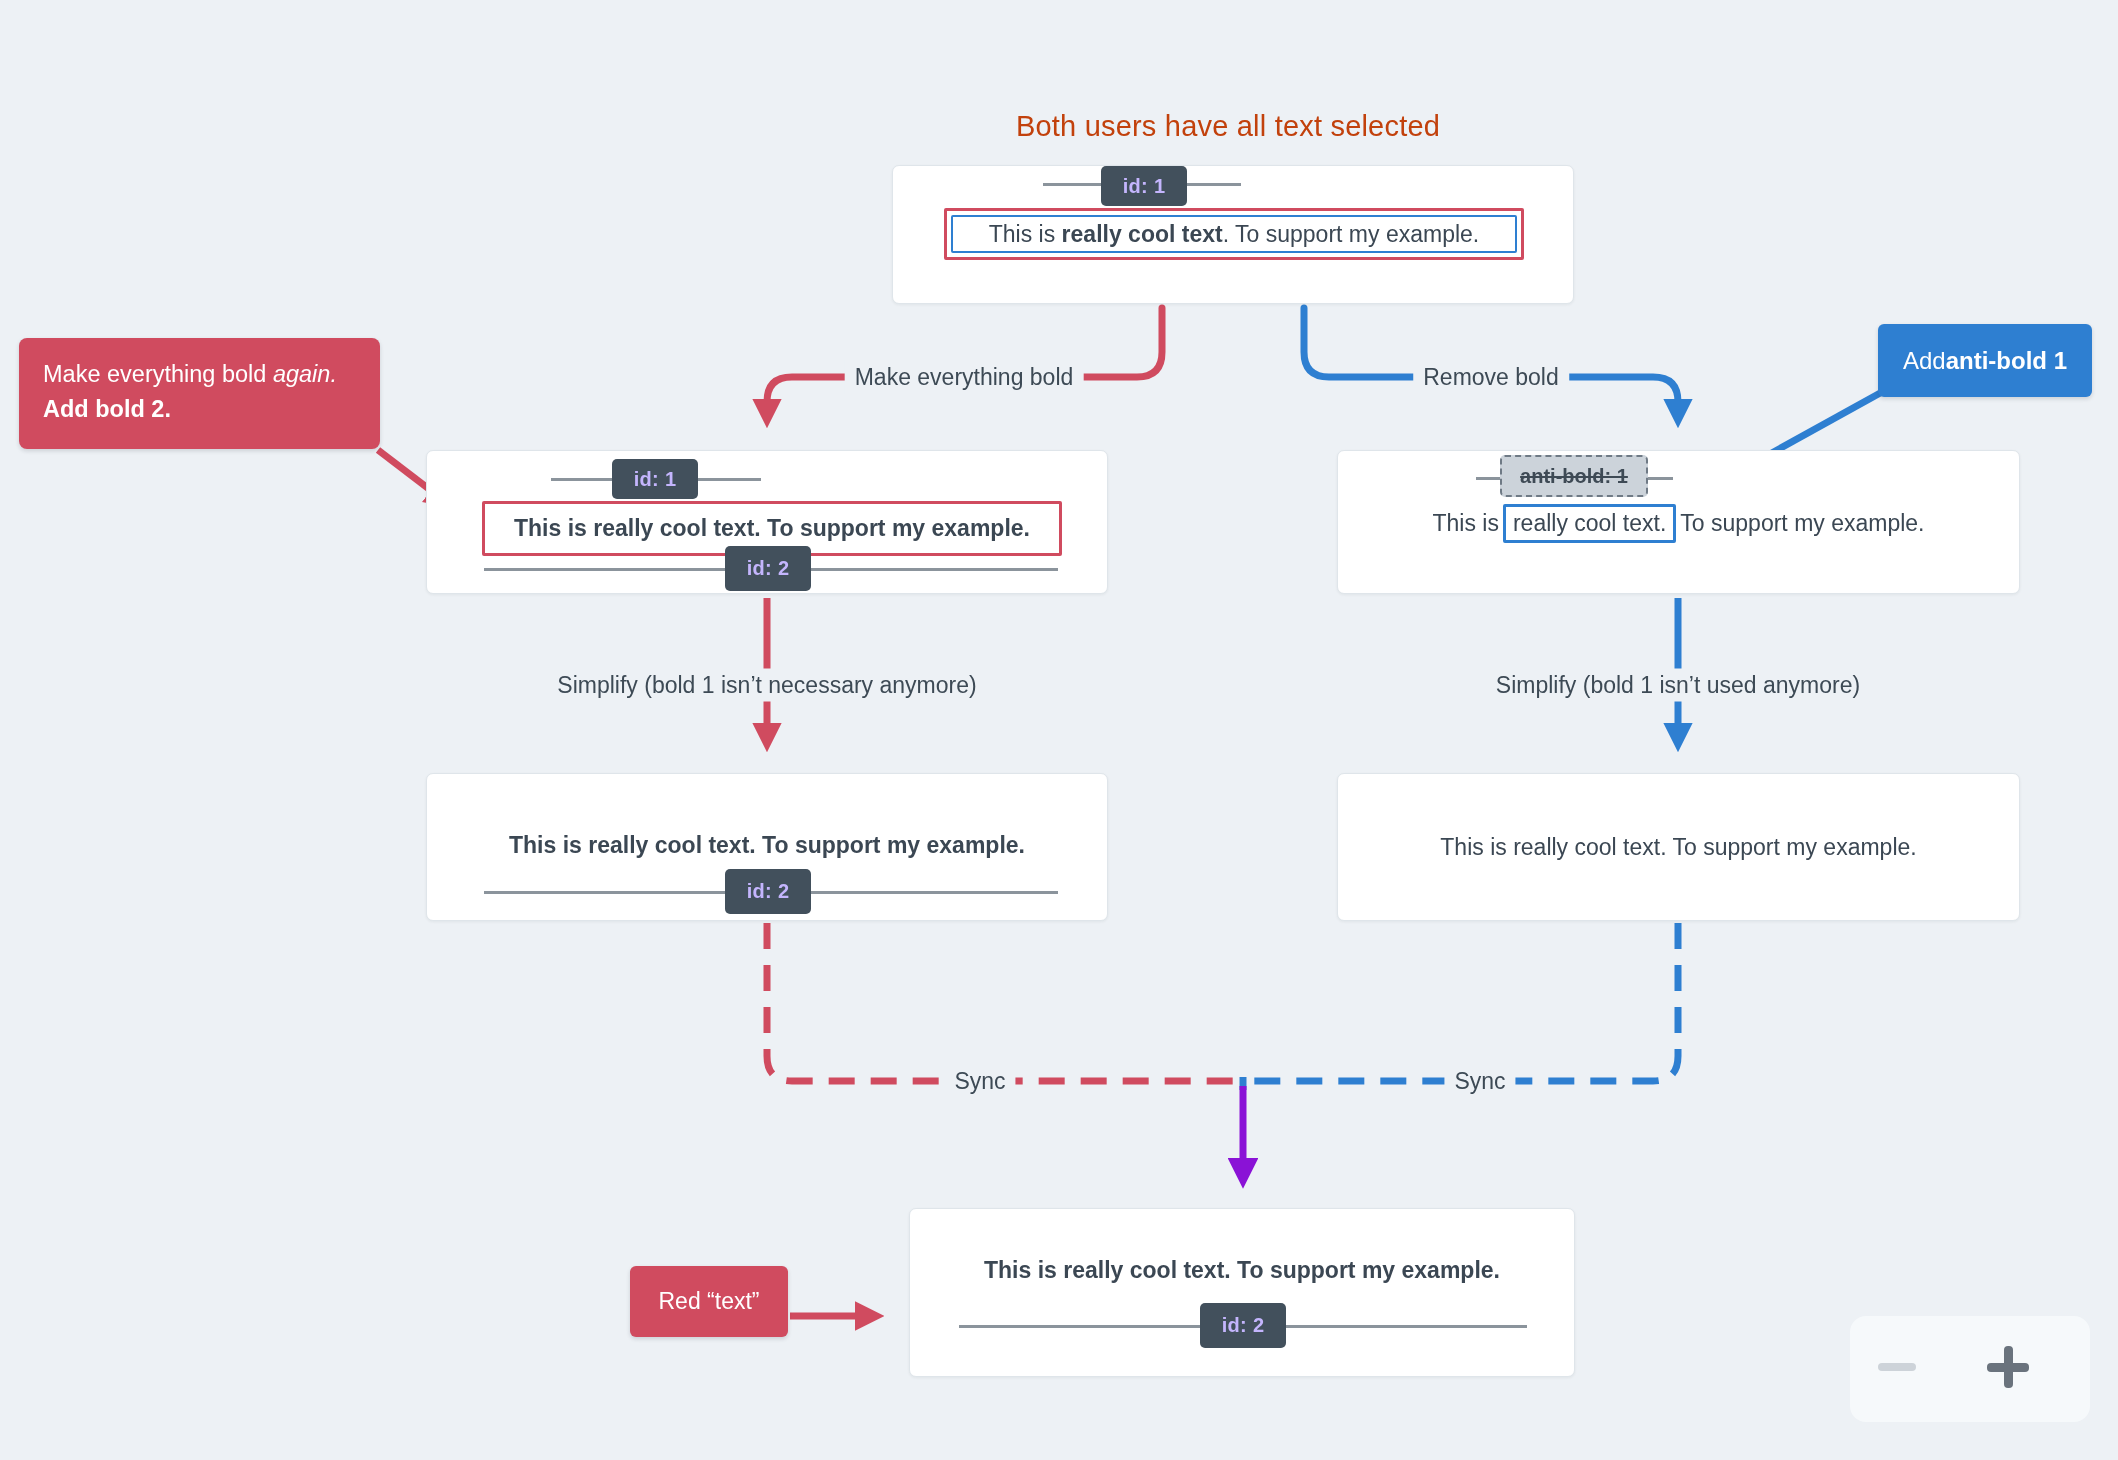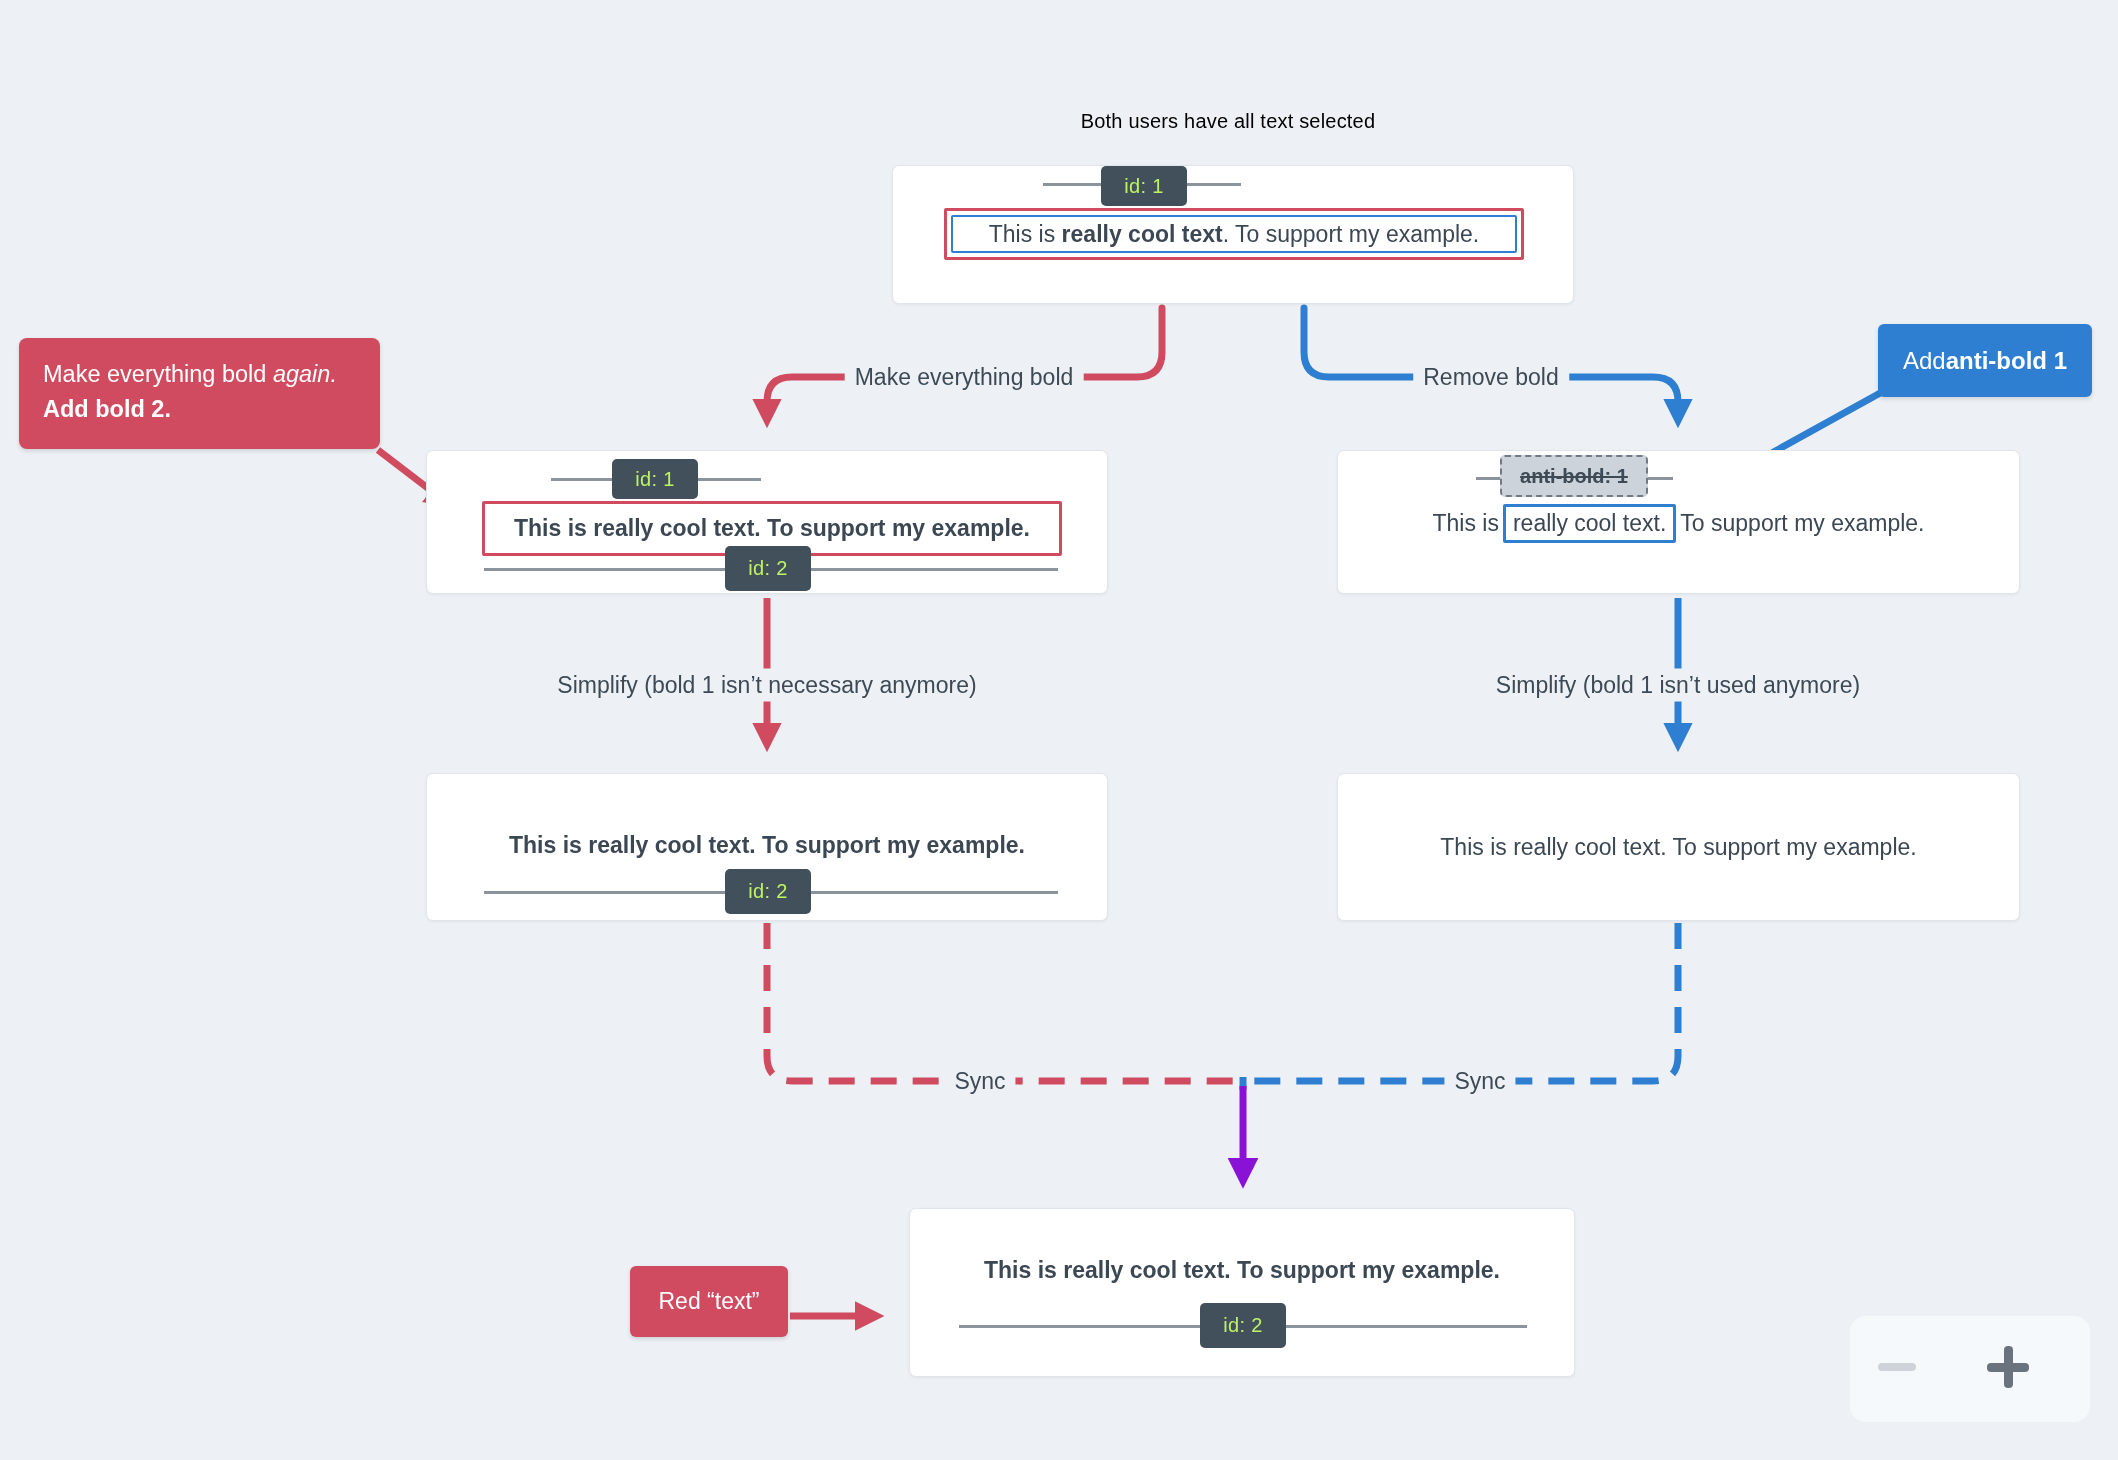--- a/index.html
+++ b/index.html
@@ -18,27 +18,27 @@
   svg.edges{position:absolute;left:0;top:0;pointer-events:none;}
   .stroke-red{stroke:var(--color-red);}
   .stroke-blue{stroke:var(--color-blue);}
   .stroke-purple{stroke:var(--color-purple);}
   .edge{fill:none;stroke-width:7;stroke-linecap:butt;}
   .edge.round{stroke-linecap:round;}
   .dashed{stroke-dasharray:26 16;}
   .mk-red{fill:var(--color-red);} .mk-blue{fill:var(--color-blue);} .mk-purple{fill:var(--color-purple);}
 
   .title{position:absolute;left:928px;top:110px;width:600px;text-align:center;
-         font-size:20px;color:#000000;letter-spacing:.2px;}
+         font-size:29px;color:#c2410c;letter-spacing:.2px;}
 
   .card{position:absolute;background:#fff;border:1.5px solid #dfe5ea;border-radius:7px;
         box-shadow:0 1px 3px rgba(20,30,40,.06);}
   .hline{position:absolute;height:2.5px;background:var(--color-line);}
-  .tag{position:absolute;background:var(--color-slate_tag);color:#bef264;border-radius:5px;
-       font-size:20px;font-weight:400;display:flex;align-items:center;justify-content:center;
+  .tag{position:absolute;background:var(--color-slate_tag);color:#c4b5fd;border-radius:5px;
+       font-size:20px;font-weight:700;display:flex;align-items:center;justify-content:center;
        letter-spacing:.3px;}
   .tag-anti{position:absolute;background:#ccd3da;color:#3e4a55;border:2.5px dashed #6f7a85;
        border-radius:5px;font-size:20px;font-weight:700;text-decoration:line-through;
        display:flex;align-items:center;justify-content:center;}
   .sel-red{position:absolute;border:3px solid var(--color-red);border-radius:2px;
        display:flex;align-items:center;justify-content:center;}
   .sel-blue-inset{position:absolute;inset:4px;border:2.5px solid var(--color-blue);border-radius:2px;}
   .sentence{position:absolute;left:0;right:0;text-align:center;font-size:23px;color:var(--color-text);
        white-space:nowrap;}
   .sent-row{position:absolute;left:0;right:0;display:flex;align-items:center;justify-content:center;

